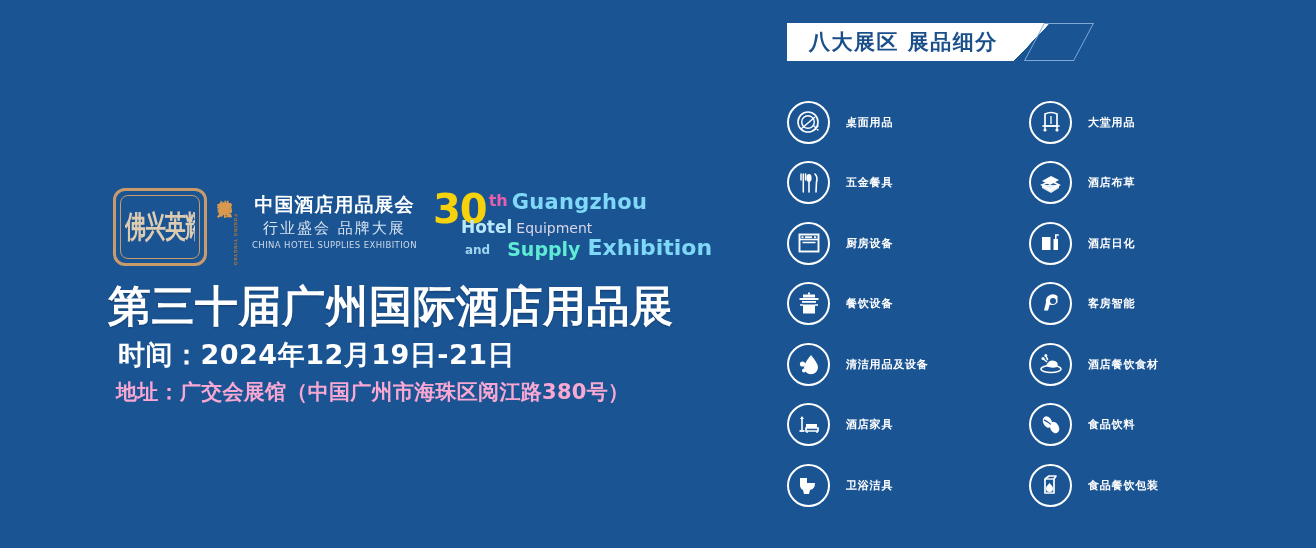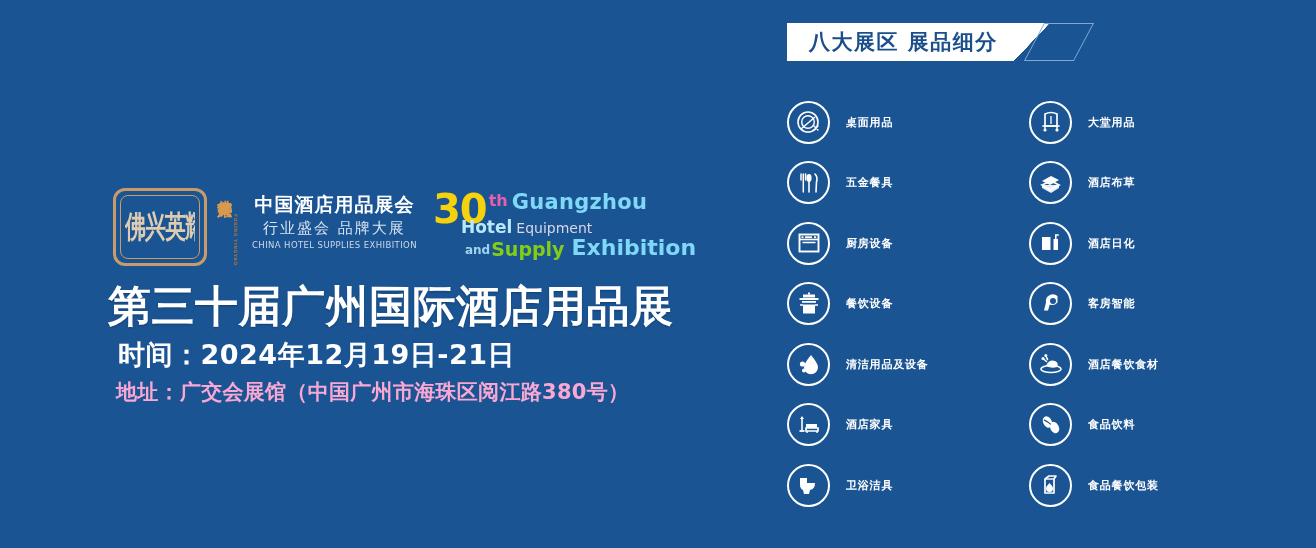--- a/index.html
+++ b/index.html
@@ -56,21 +56,21 @@
   .en-block{ margin-left:16px; padding-top:4px; line-height:1; }
   .en-l1{ display:flex; align-items:flex-end; }
   .num30{ color:#f5d20c; font-size:40px; font-weight:700; line-height:.85; letter-spacing:-1px; }
   .th{ color:#e85fb0; font-size:16px; font-weight:700; line-height:1; margin-left:2px; margin-bottom:17px; }
   .gz{ color:#7fd8f7; font-size:21px; font-weight:600; margin-left:4px; margin-bottom:13px; letter-spacing:.3px; }
   .en-l2{ margin-top:-7px; padding-left:28px; }
   .hotel{ color:#b9e8fb; font-size:17px; font-weight:600;text-align:center; }
   .equip{ color:#d9d6e8; font-size:14px; font-weight:500; margin-left:4px; }
   .en-l3{ margin-top:1px; display:flex; align-items:flex-end; }
   .andw{ color:#9fd4ef; font-size:12px; font-weight:600; margin-bottom:3px;margin-left:32px; }
-  .supply{ color:#84cc16; font-size:19px; font-weight:600; margin-left:1px; }
+  .supply{ color:#5eead4; font-size:19px; font-weight:600; margin-left:17px; }
   .exhib{ color:#7fd8f7; font-size:22px; font-weight:600; margin-left:7px; }
 
   .title-main{
     position:absolute; left:108px; top:278px; color:#ffffff;
     font-size:43px; font-weight:700; letter-spacing:.5px; white-space:nowrap;
     text-shadow:0 1px 2px rgba(0,0,0,.25);
   }
   .title-date{
     position:absolute; left:118px; top:337px; color:#ffffff;
     font-size:27px; font-weight:700; letter-spacing:.5px; white-space:nowrap;

